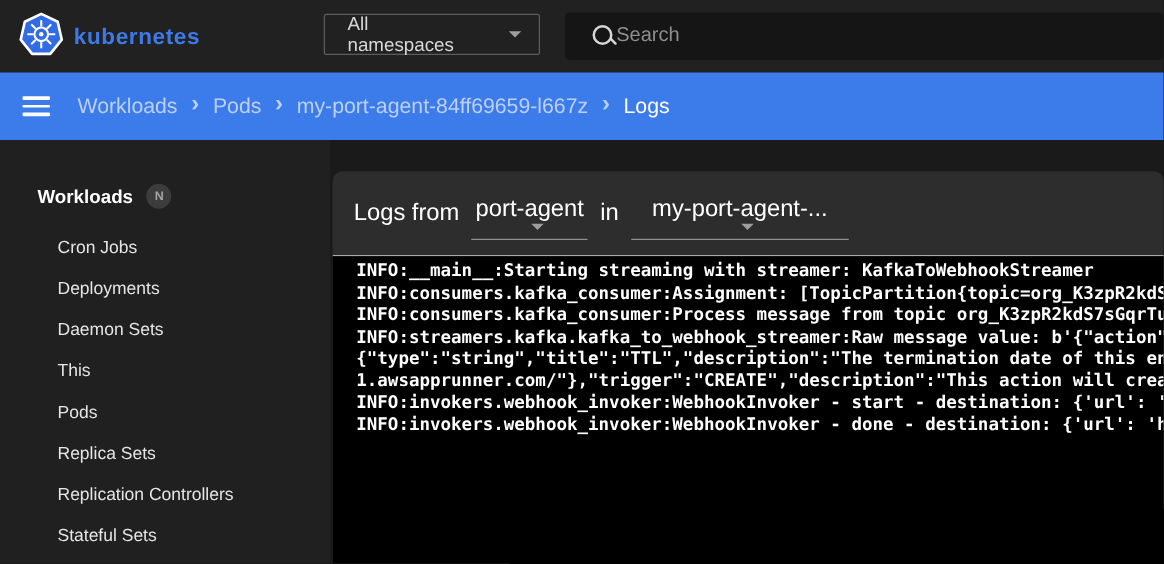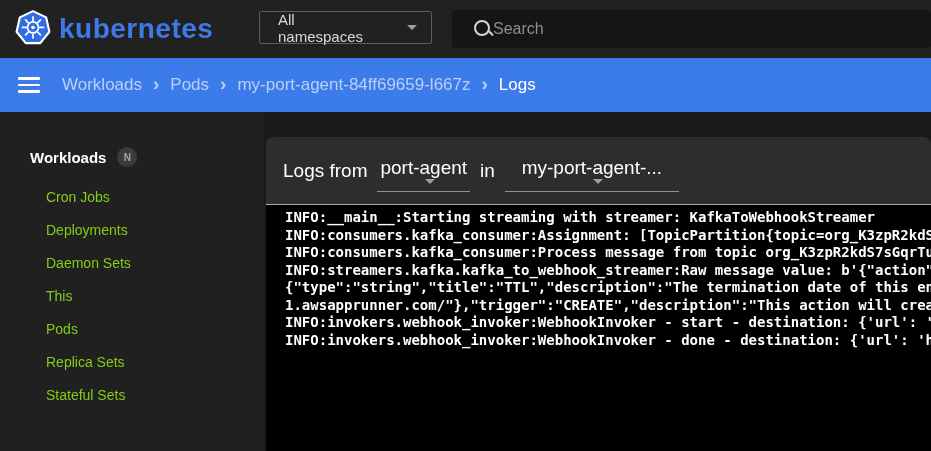--- a/index.html
+++ b/index.html
@@ -16,21 +16,21 @@
     --crumb-dim:#bcd0f7;
   }
   *{margin:0;padding:0;box-sizing:border-box;}
   html,body{width:931px;height:451px;overflow:hidden;background:var(--page-bg);
     font-family:"Liberation Sans", sans-serif;}
 
   
   .topbar{position:relative;width:931px;height:58px;background:var(--topbar-bg);}
   .brandwrap{position:absolute;left:14px;top:9px;display:flex;align-items:center;}
   .brand-logo{width:38px;height:40px;display:block;}
-  .brand-text{margin-left:7px;font-size:28px;font-weight:bold;color:var(--brand-blue);
+  .brand-text{margin-left:7px;font-size:18px;font-weight:bold;color:var(--brand-blue);
     letter-spacing:.5px;}
   .ns-select{position:absolute;left:259px;top:11px;width:173px;height:33px;
     border:1px solid #5d5d5d;border-radius:2px;display:flex;align-items:center;
     padding:0 14px 0 18px;cursor:pointer;gap:24px;}
   .ns-select .lbl{flex:1;font-size:15px;color:#d9d9d9;}
   .caret{width:0;height:0;border-left:5px solid transparent;border-right:5px solid transparent;
     border-top:5px solid #9e9e9e;}
   .searchbox{position:absolute;left:452px;top:10px;width:479px;height:38px;
     background:var(--search-bg);border-radius:4px;display:flex;align-items:center;}
   .mag{position:relative;width:20px;height:20px;margin-left:21px;}
@@ -58,21 +58,21 @@
   .bodyrow{display:flex;width:931px;height:339px;}
   .sidebar{width:264px;height:339px;background:var(--sidebar-bg);flex:none;
     padding-top:34px;overflow:hidden;}
   .side-header{display:flex;align-items:center;padding-left:30px;height:22px;}
   .side-header .t{font-size:15px;font-weight:bold;color:#ffffff;}
   .badge{margin-left:11px;width:20px;height:20px;border-radius:50%;background:#3c3c3c;
     color:#a3a3a3;font-size:10px;font-weight:bold;display:flex;align-items:center;
     justify-content:center;}
   .side-list{list-style:none;margin-top:12px;}
   .side-list li{height:33px;display:flex;align-items:center;padding-left:46px;
-    font-size:14px;color:#84cc16;cursor:pointer;white-space:nowrap;}
+    font-size:14px;color:#e5e5e5;cursor:pointer;white-space:nowrap;}
 
   .content{flex:1;background:var(--page-bg);padding:25px 15px 0 2px;}
   .card{width:665px;height:314px;background:var(--card-bg);
     border-radius:8px 8px 0 0;overflow:hidden;display:flex;flex-direction:column;}
   .logtoolbar{height:68px;flex:none;display:flex;align-items:center;padding-left:17px;
     color:#ffffff;font-size:19px;border-bottom:1px solid var(--divider);}
   .tsel{display:inline-flex;align-items:center;border-bottom:1px solid #8f8f8f;
     padding:2px 3px 7px 3px;margin:0 10px;cursor:pointer;transform:translateY(3px);flex-direction:column;}
   .tsel .val{color:#ffffff;font-size:19px;white-space:nowrap;}
   .tsel .caret{margin-left:13px;}
@@ -140,20 +140,21 @@
       <span class="t">Workloads</span>
       <span class="badge">N</span>
     </div>
     <ul class="side-list">
         <li>Cron Jobs</li>
         <li>Deployments</li>
         <li>Daemon Sets</li>
         <li>This</li>
         <li>Pods</li>
         <li>Replica Sets</li>
+        <li>Replication Controllers</li>
         <li>Stateful Sets</li>
       </ul>
   </div>
 
   <div class="content">
     <div class="card">
 
       <div class="logtoolbar">
         <span>Logs from</span>
         <span class="tsel">

